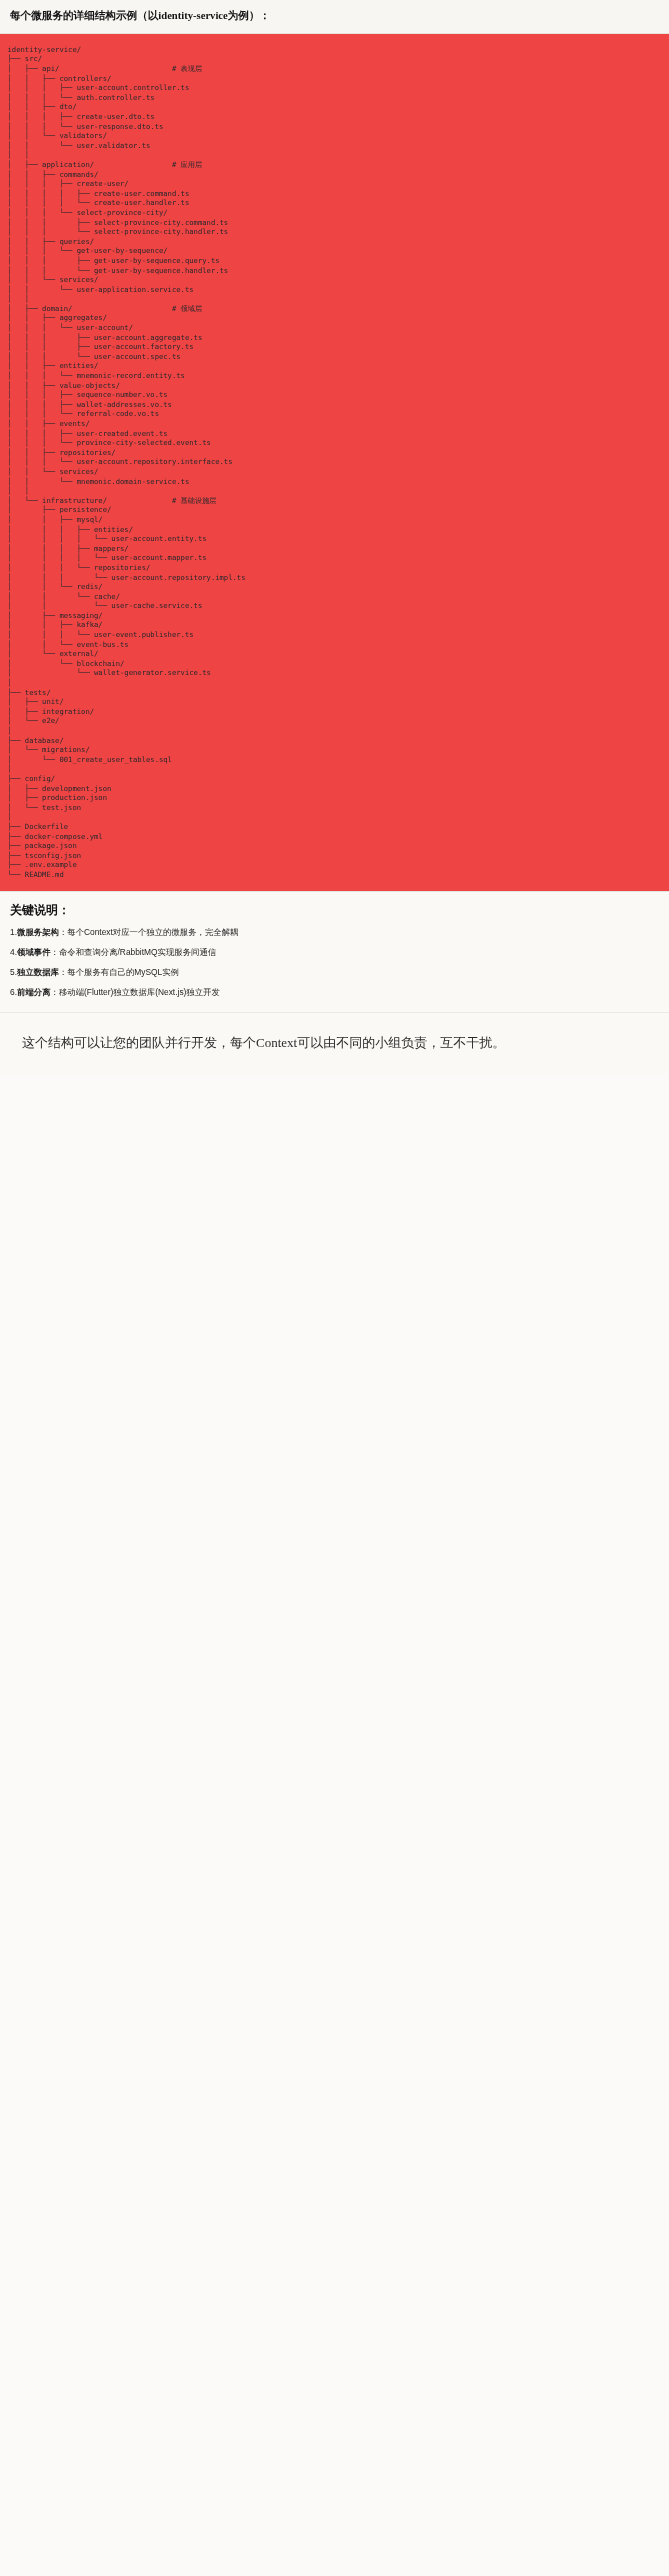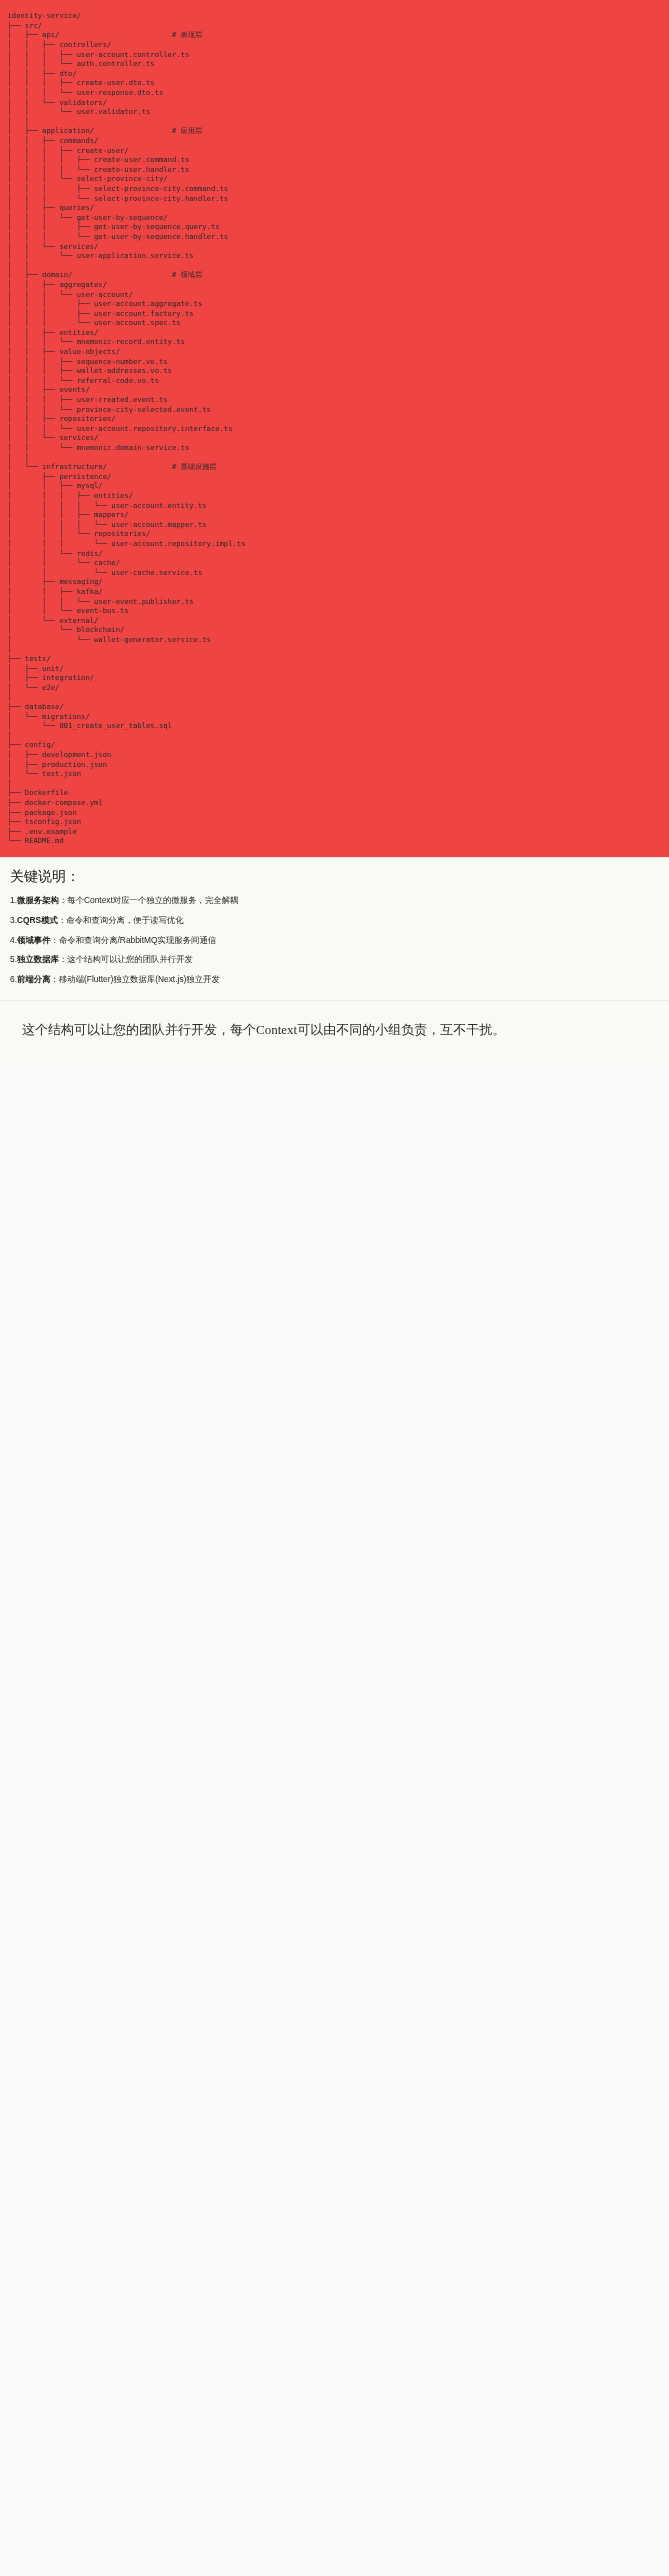--- a/index.html
+++ b/index.html
@@ -57,22 +57,22 @@
     height: 9.6px;
   }
 
   
   .notes-block {
     padding: 10px 10px 6.3px 10px;
     background: #faf9f5;
   }
   .notes-title {
     font-family: "Liberation Serif", serif;
-    font-size: 14px;
-    font-weight: normal;
+    font-size: 12px;
+    font-weight: bold;
     color: #141414;
     margin: 0 0 7.5px 0;
   }
   .note-item {
     font-family: Liberation Sans, sans-serif;
     font-size: 8.4px;
     line-height: 1.55;
     color: #1e1e1e;
     margin: 0 0 6.9px 0;
   }
@@ -97,32 +97,34 @@
     color: #2b2b2b;
     line-height: 1.5;
     margin: 12px;
   }
 </style>
 </head>
 <body>
 
 <div class="page">
 
+  <div class="title-block">
+    <h1 class="doc-title">每个微服务的详细结构示例（以identity-service为例）：</h1>
+  </div>
 
   <div class="tree-block">
     <pre class="tree"><code id="tree-lines"><span class="row">identity-service/</span><span class="row">├── src/</span><span class="row">│   ├── api/                          # 表现层</span><span class="row">│   │   ├── controllers/</span><span class="row">│   │   │   ├── user-account.controller.ts</span><span class="row">│   │   │   └── auth.controller.ts</span><span class="row">│   │   ├── dto/</span><span class="row">│   │   │   ├── create-user.dto.ts</span><span class="row">│   │   │   └── user-response.dto.ts</span><span class="row">│   │   └── validators/</span><span class="row">│   │       └── user.validator.ts</span><span class="row">│   │</span><span class="row">│   ├── application/                  # 应用层</span><span class="row">│   │   ├── commands/</span><span class="row">│   │   │   ├── create-user/</span><span class="row">│   │   │   │   ├── create-user.command.ts</span><span class="row">│   │   │   │   └── create-user.handler.ts</span><span class="row">│   │   │   └── select-province-city/</span><span class="row">│   │   │       ├── select-province-city.command.ts</span><span class="row">│   │   │       └── select-province-city.handler.ts</span><span class="row">│   │   ├── queries/</span><span class="row">│   │   │   └── get-user-by-sequence/</span><span class="row">│   │   │       ├── get-user-by-sequence.query.ts</span><span class="row">│   │   │       └── get-user-by-sequence.handler.ts</span><span class="row">│   │   └── services/</span><span class="row">│   │       └── user-application.service.ts</span><span class="row">│   │</span><span class="row">│   ├── domain/                       # 领域层</span><span class="row">│   │   ├── aggregates/</span><span class="row">│   │   │   └── user-account/</span><span class="row">│   │   │       ├── user-account.aggregate.ts</span><span class="row">│   │   │       ├── user-account.factory.ts</span><span class="row">│   │   │       └── user-account.spec.ts</span><span class="row">│   │   ├── entities/</span><span class="row">│   │   │   └── mnemonic-record.entity.ts</span><span class="row">│   │   ├── value-objects/</span><span class="row">│   │   │   ├── sequence-number.vo.ts</span><span class="row">│   │   │   ├── wallet-addresses.vo.ts</span><span class="row">│   │   │   └── referral-code.vo.ts</span><span class="row">│   │   ├── events/</span><span class="row">│   │   │   ├── user-created.event.ts</span><span class="row">│   │   │   └── province-city-selected.event.ts</span><span class="row">│   │   ├── repositories/</span><span class="row">│   │   │   └── user-account.repository.interface.ts</span><span class="row">│   │   └── services/</span><span class="row">│   │       └── mnemonic.domain-service.ts</span><span class="row">│   │</span><span class="row">│   └── infrastructure/               # 基础设施层</span><span class="row">│       ├── persistence/</span><span class="row">│       │   ├── mysql/</span><span class="row">│       │   │   ├── entities/</span><span class="row">│       │   │   │   └── user-account.entity.ts</span><span class="row">│       │   │   ├── mappers/</span><span class="row">│       │   │   │   └── user-account.mapper.ts</span><span class="row">│       │   │   └── repositories/</span><span class="row">│       │   │       └── user-account.repository.impl.ts</span><span class="row">│       │   └── redis/</span><span class="row">│       │       └── cache/</span><span class="row">│       │           └── user-cache.service.ts</span><span class="row">│       ├── messaging/</span><span class="row">│       │   ├── kafka/</span><span class="row">│       │   │   └── user-event.publisher.ts</span><span class="row">│       │   └── event-bus.ts</span><span class="row">│       └── external/</span><span class="row">│           └── blockchain/</span><span class="row">│               └── wallet-generator.service.ts</span><span class="row">│</span><span class="row">├── tests/</span><span class="row">│   ├── unit/</span><span class="row">│   ├── integration/</span><span class="row">│   └── e2e/</span><span class="row">│</span><span class="row">├── database/</span><span class="row">│   └── migrations/</span><span class="row">│       └── 001_create_user_tables.sql</span><span class="row">│</span><span class="row">├── config/</span><span class="row">│   ├── development.json</span><span class="row">│   ├── production.json</span><span class="row">│   └── test.json</span><span class="row">│</span><span class="row">├── Dockerfile</span><span class="row">├── docker-compose.yml</span><span class="row">├── package.json</span><span class="row">├── tsconfig.json</span><span class="row">├── .env.example</span><span class="row">└── README.md</span></code></pre>
   </div>
 
   <div class="notes-block">
     <h2 class="notes-title">关键说明：</h2>
     <div id="notes-list">
         <p class="note-item"><span class="num">1.</span><span class="lbl">微服务架构</span><span class="txt">：每个Context对应一个独立的微服务，完全解耦</span></p>
-        <p class="note-item"><span class="num">3.</span><span class="lbl">CQRS模式</span><span class="txt">：命令和查询分离，便于读写优化</span></p>
         <p class="note-item"><span class="num">4.</span><span class="lbl">领域事件</span><span class="txt">：命令和查询分离/RabbitMQ实现服务间通信</span></p>
-        <p class="note-item"><span class="num">5.</span><span class="lbl">独立数据库</span><span class="txt">：这个结构可以让您的团队并行开发</span></p>
+        <p class="note-item"><span class="num">5.</span><span class="lbl">独立数据库</span><span class="txt">：每个服务有自己的MySQL实例</span></p>
         <p class="note-item"><span class="num">6.</span><span class="lbl">前端分离</span><span class="txt">：移动端(Flutter)独立数据库(Next.js)独立开发</span></p>
       </div>
   </div>
 
   <div class="footer-block">
     <p class="footer-note">这个结构可以让您的团队并行开发，每个Context可以由不同的小组负责，互不干扰。</p>
   </div>
 
 </div>
 

